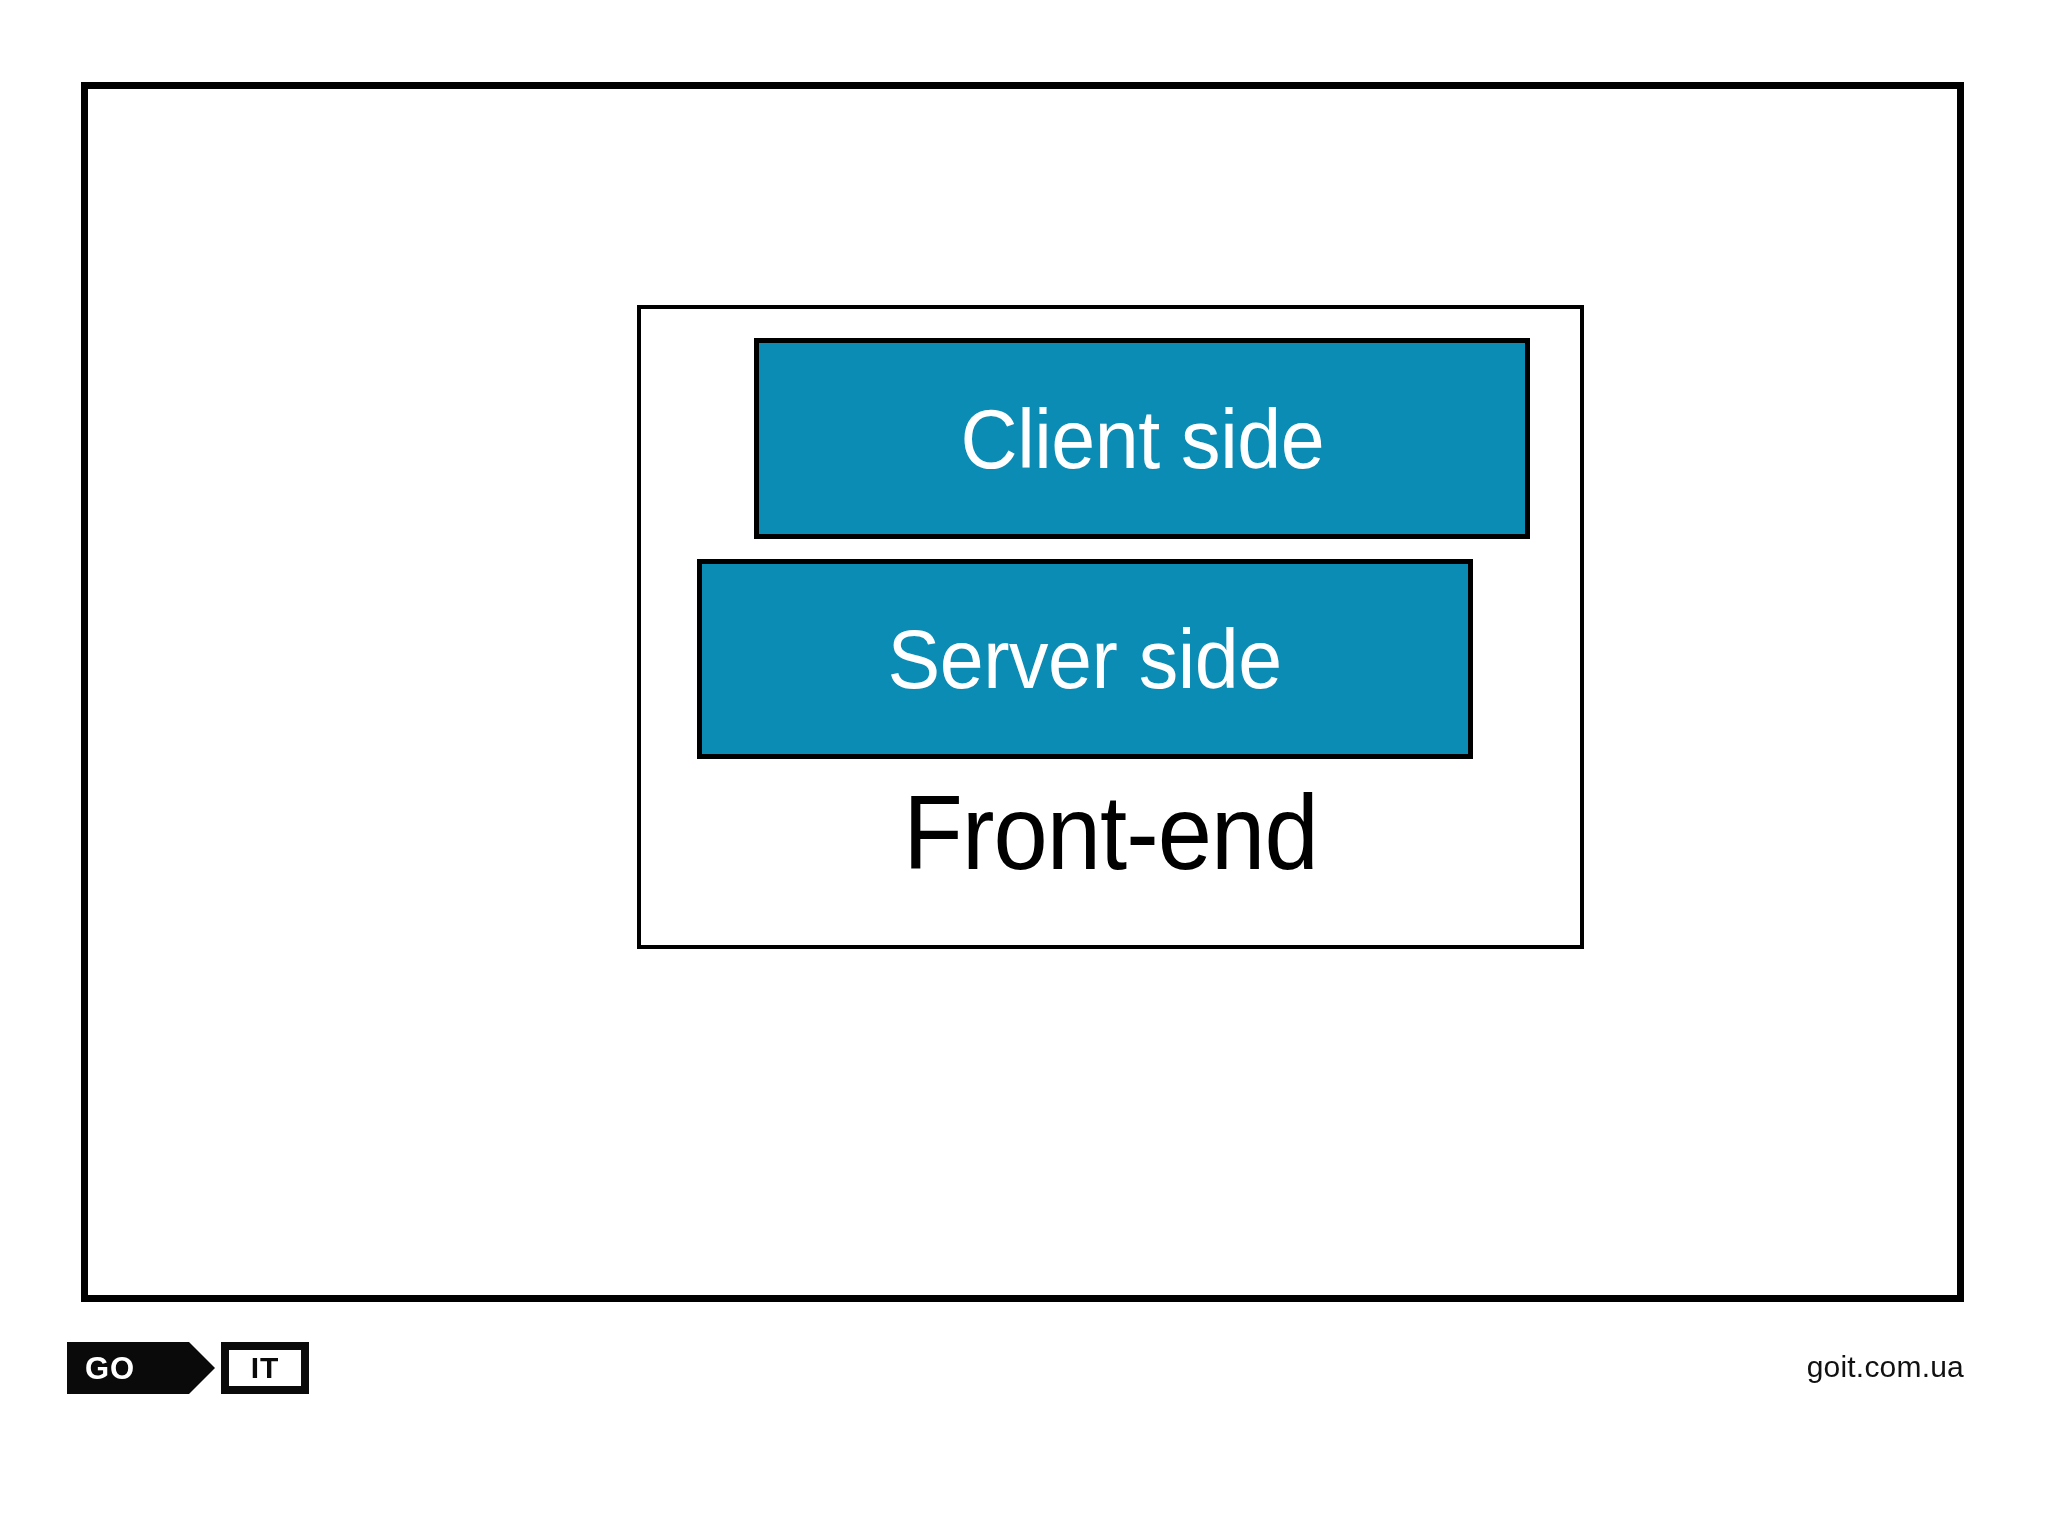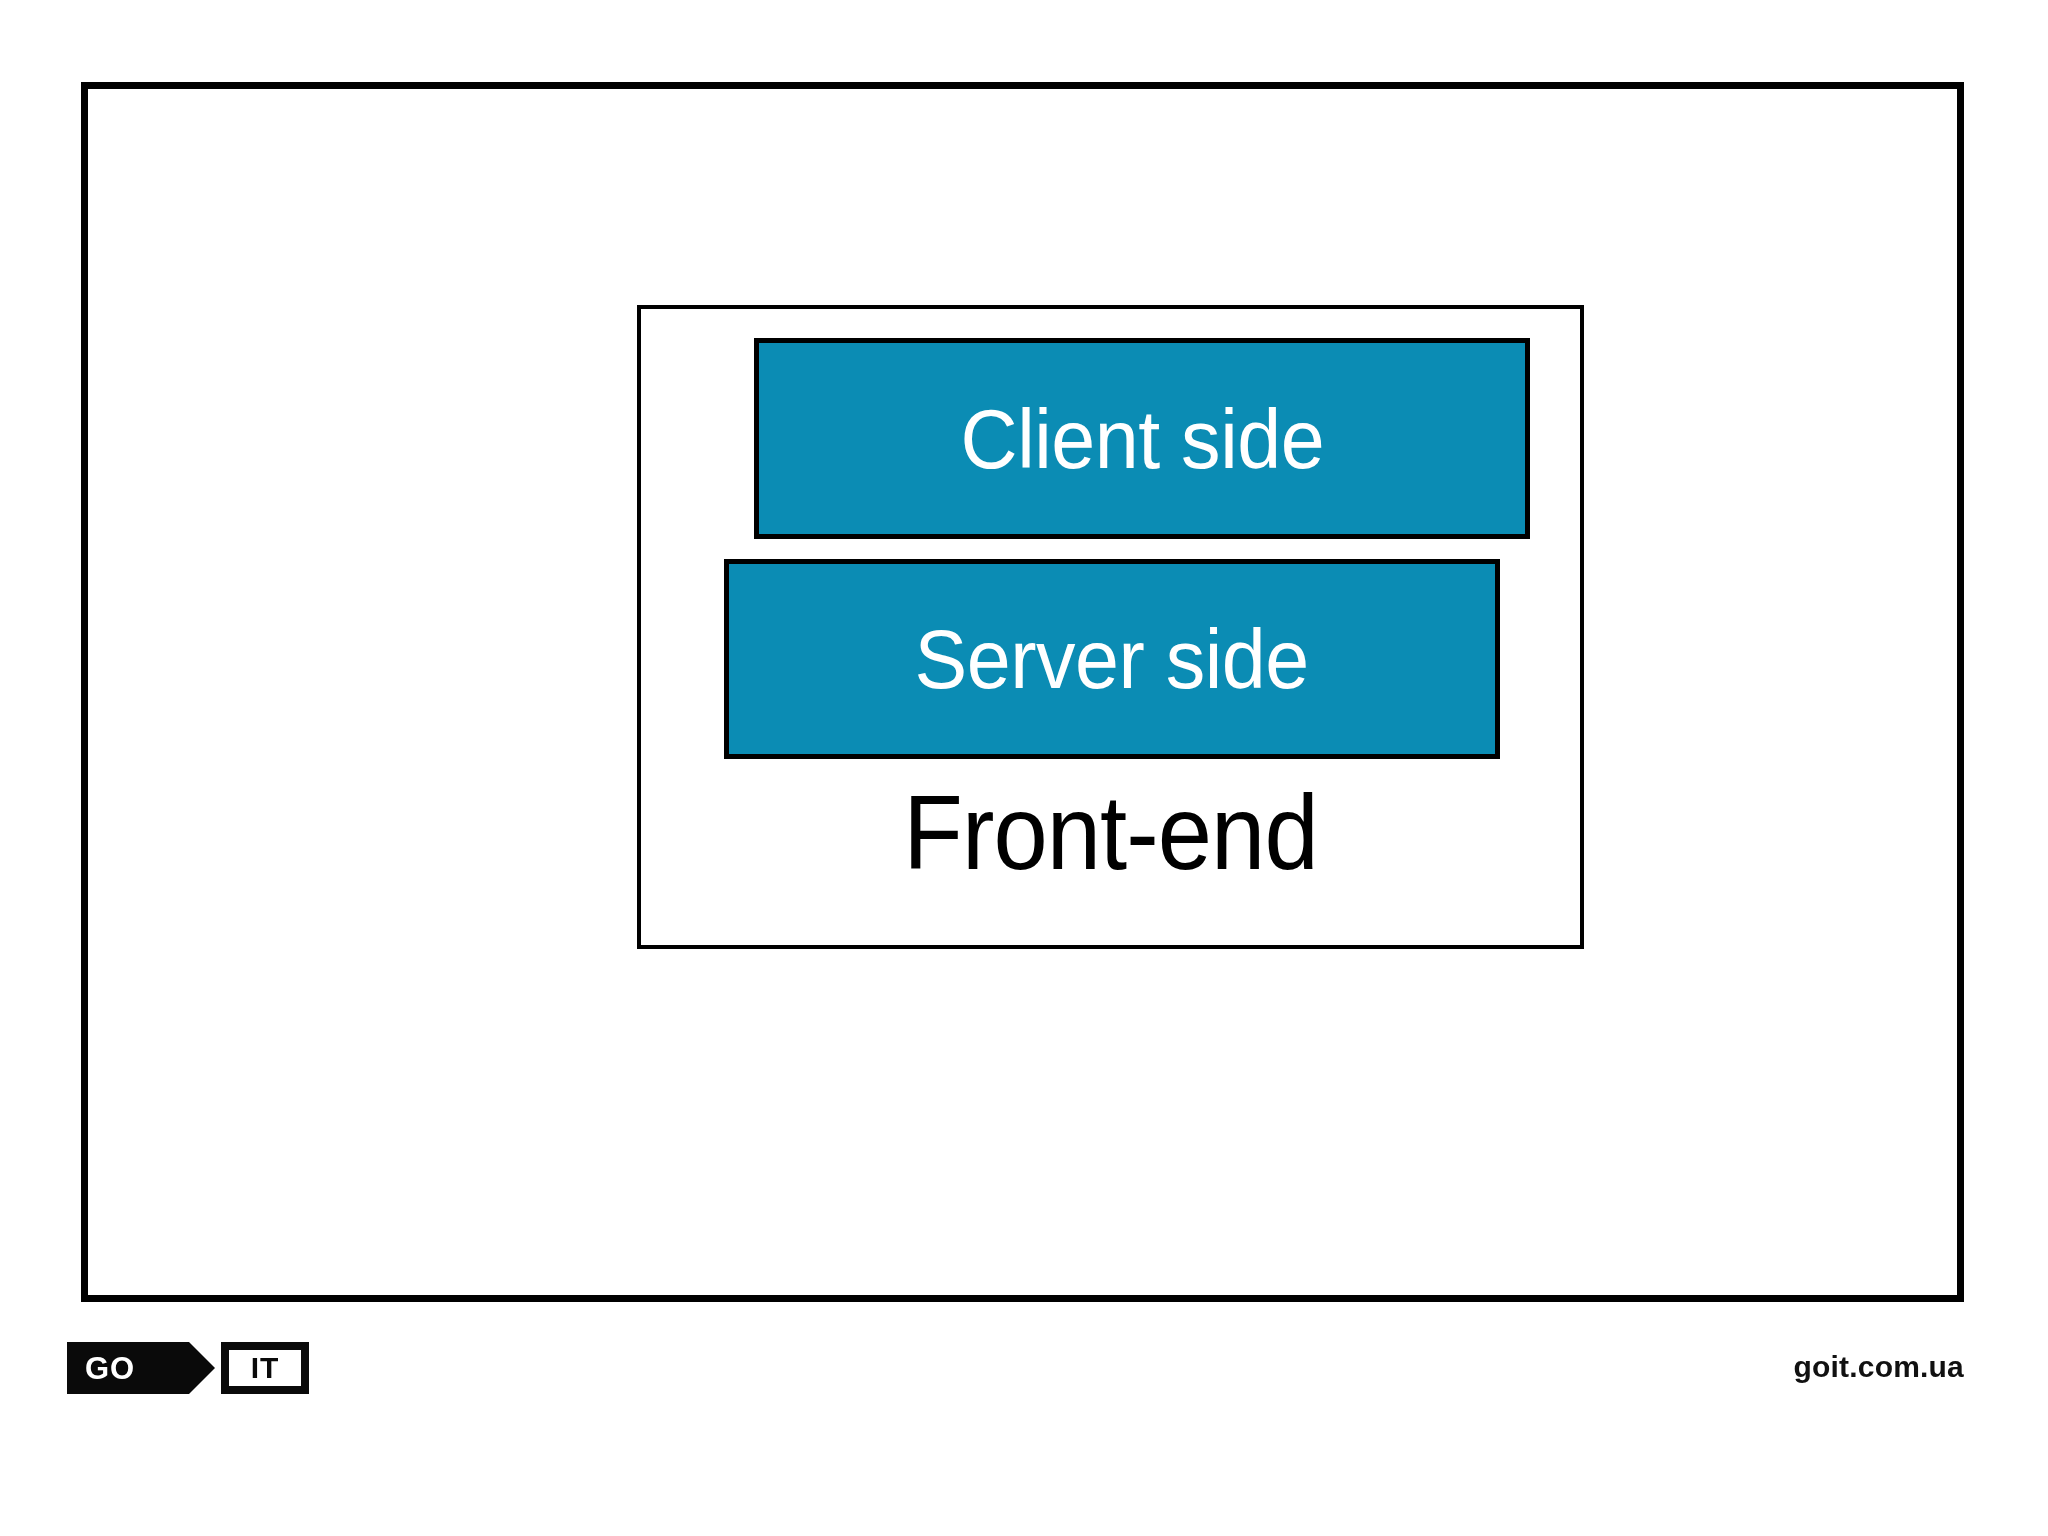--- a/index.html
+++ b/index.html
@@ -68,21 +68,21 @@
 
   .client-side {
     left: 636px;
     top: 249px;
     width: 776px;
     height: 201px;
     margin-left: 30px;
   }
 
   .server-side {
-    left: 636px;
+    left: 609px;
     top: 470px;
     width: 776px;
     height: 200px;
   }
 
   .back-end {
     left: 636px;
     top: 912px;
     width: 776px;
     height: 203px;
@@ -172,21 +172,21 @@
     letter-spacing: 1px;
     line-height: 1;
   }
 
   .site-url {
     position: absolute;
     right: 84px;
     top: 50px;
     color: #111111;
     font-size: 30px;
-    font-weight: 700;
+    font-weight: 400;
     letter-spacing: 0.2px;
     line-height: 1;
   }
 </style>
 </head>
 <body>
 
 <div class="slide">
 
   <div class="outer-frame">

